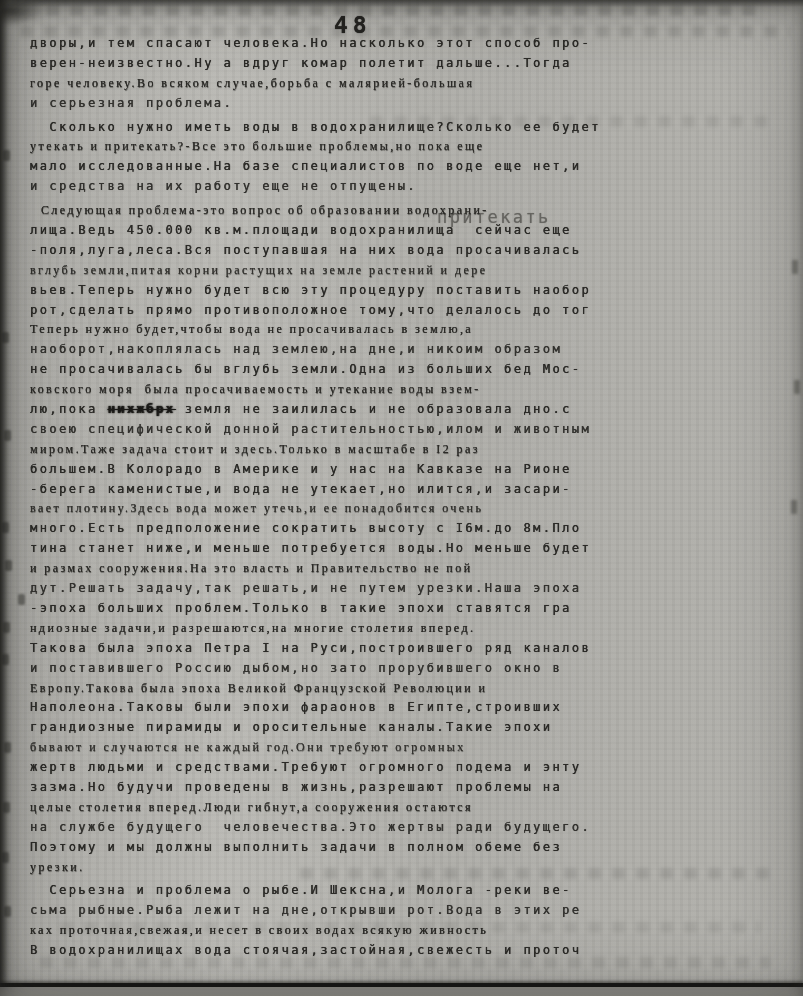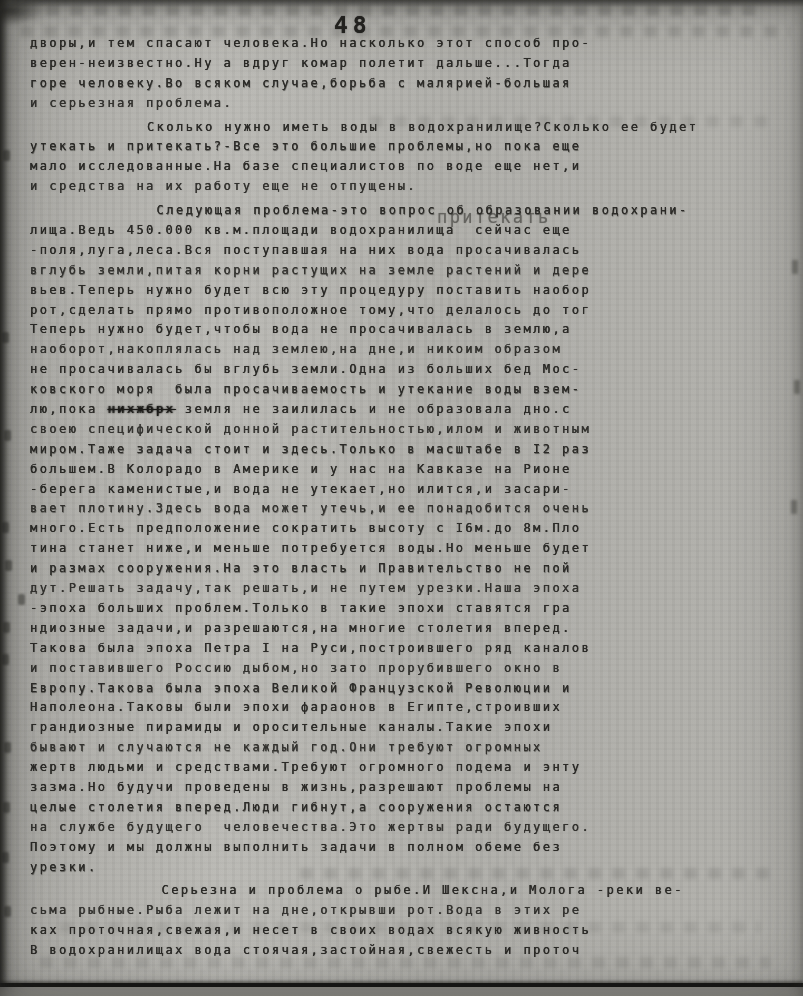--- a/index.html
+++ b/index.html
@@ -33,25 +33,25 @@
   
   .pageno{position:absolute;left:322px;top:12px;font-size:23px;font-weight:bold;letter-spacing:5px;color:#23221f;text-shadow:0 0 1px rgba(10,10,8,.8);z-index:4;margin-left:12px;}
   
   .text-block{
     position:absolute;left:30px;top:34px;width:766px;z-index:3;
     font-size:12px;letter-spacing:2.45px;color:#2b2a27;
     white-space:pre;filter:blur(.25px);
     text-shadow:.4px .4px .7px rgba(25,25,22,.55), 0 0 .5px rgba(15,15,12,.65);
   }
   .line{height:19.9px;line-height:19.9px;}
-  .line.para-start{margin-top:4px;text-align:center;}
-  .line:nth-child(3n){transform:translateY(.4px);}
+  .line.para-start{margin-top:4px;}
+  .line:nth-child(3n){transform:translateY(.4px);font-family:Liberation Serif, serif;}
   .line:nth-child(4n){opacity:.94;}
   .line:nth-child(5n){transform:translateY(-.3px);}
-  .struck{font-weight:normal;text-decoration:line-through;text-shadow:0 0 2px rgba(10,10,8,.9),1px 0 1px rgba(10,10,8,.8);color:#1c1b18;text-align:right;}
+  .struck{font-weight:bold;text-decoration:line-through;text-shadow:0 0 2px rgba(10,10,8,.9),1px 0 1px rgba(10,10,8,.8);color:#1c1b18;text-align:right;}
   .fold-line{font-weight:bold;color:#161512;opacity:.95;margin-top:20px;}
   
   .insertion{position:absolute;left:437px;top:207px;font-size:17px;letter-spacing:2.4px;color:#3a3935;opacity:.62;filter:blur(.5px);z-index:2;text-shadow:0 0 1px rgba(30,30,26,.6);}
   
   .rmark{position:absolute;width:6px;height:14px;background:rgba(45,45,40,.4);filter:blur(1.5px);z-index:2;}
 </style>
 </head>
 <body>
 
 <div class="ghost-row ghost-a"></div>

